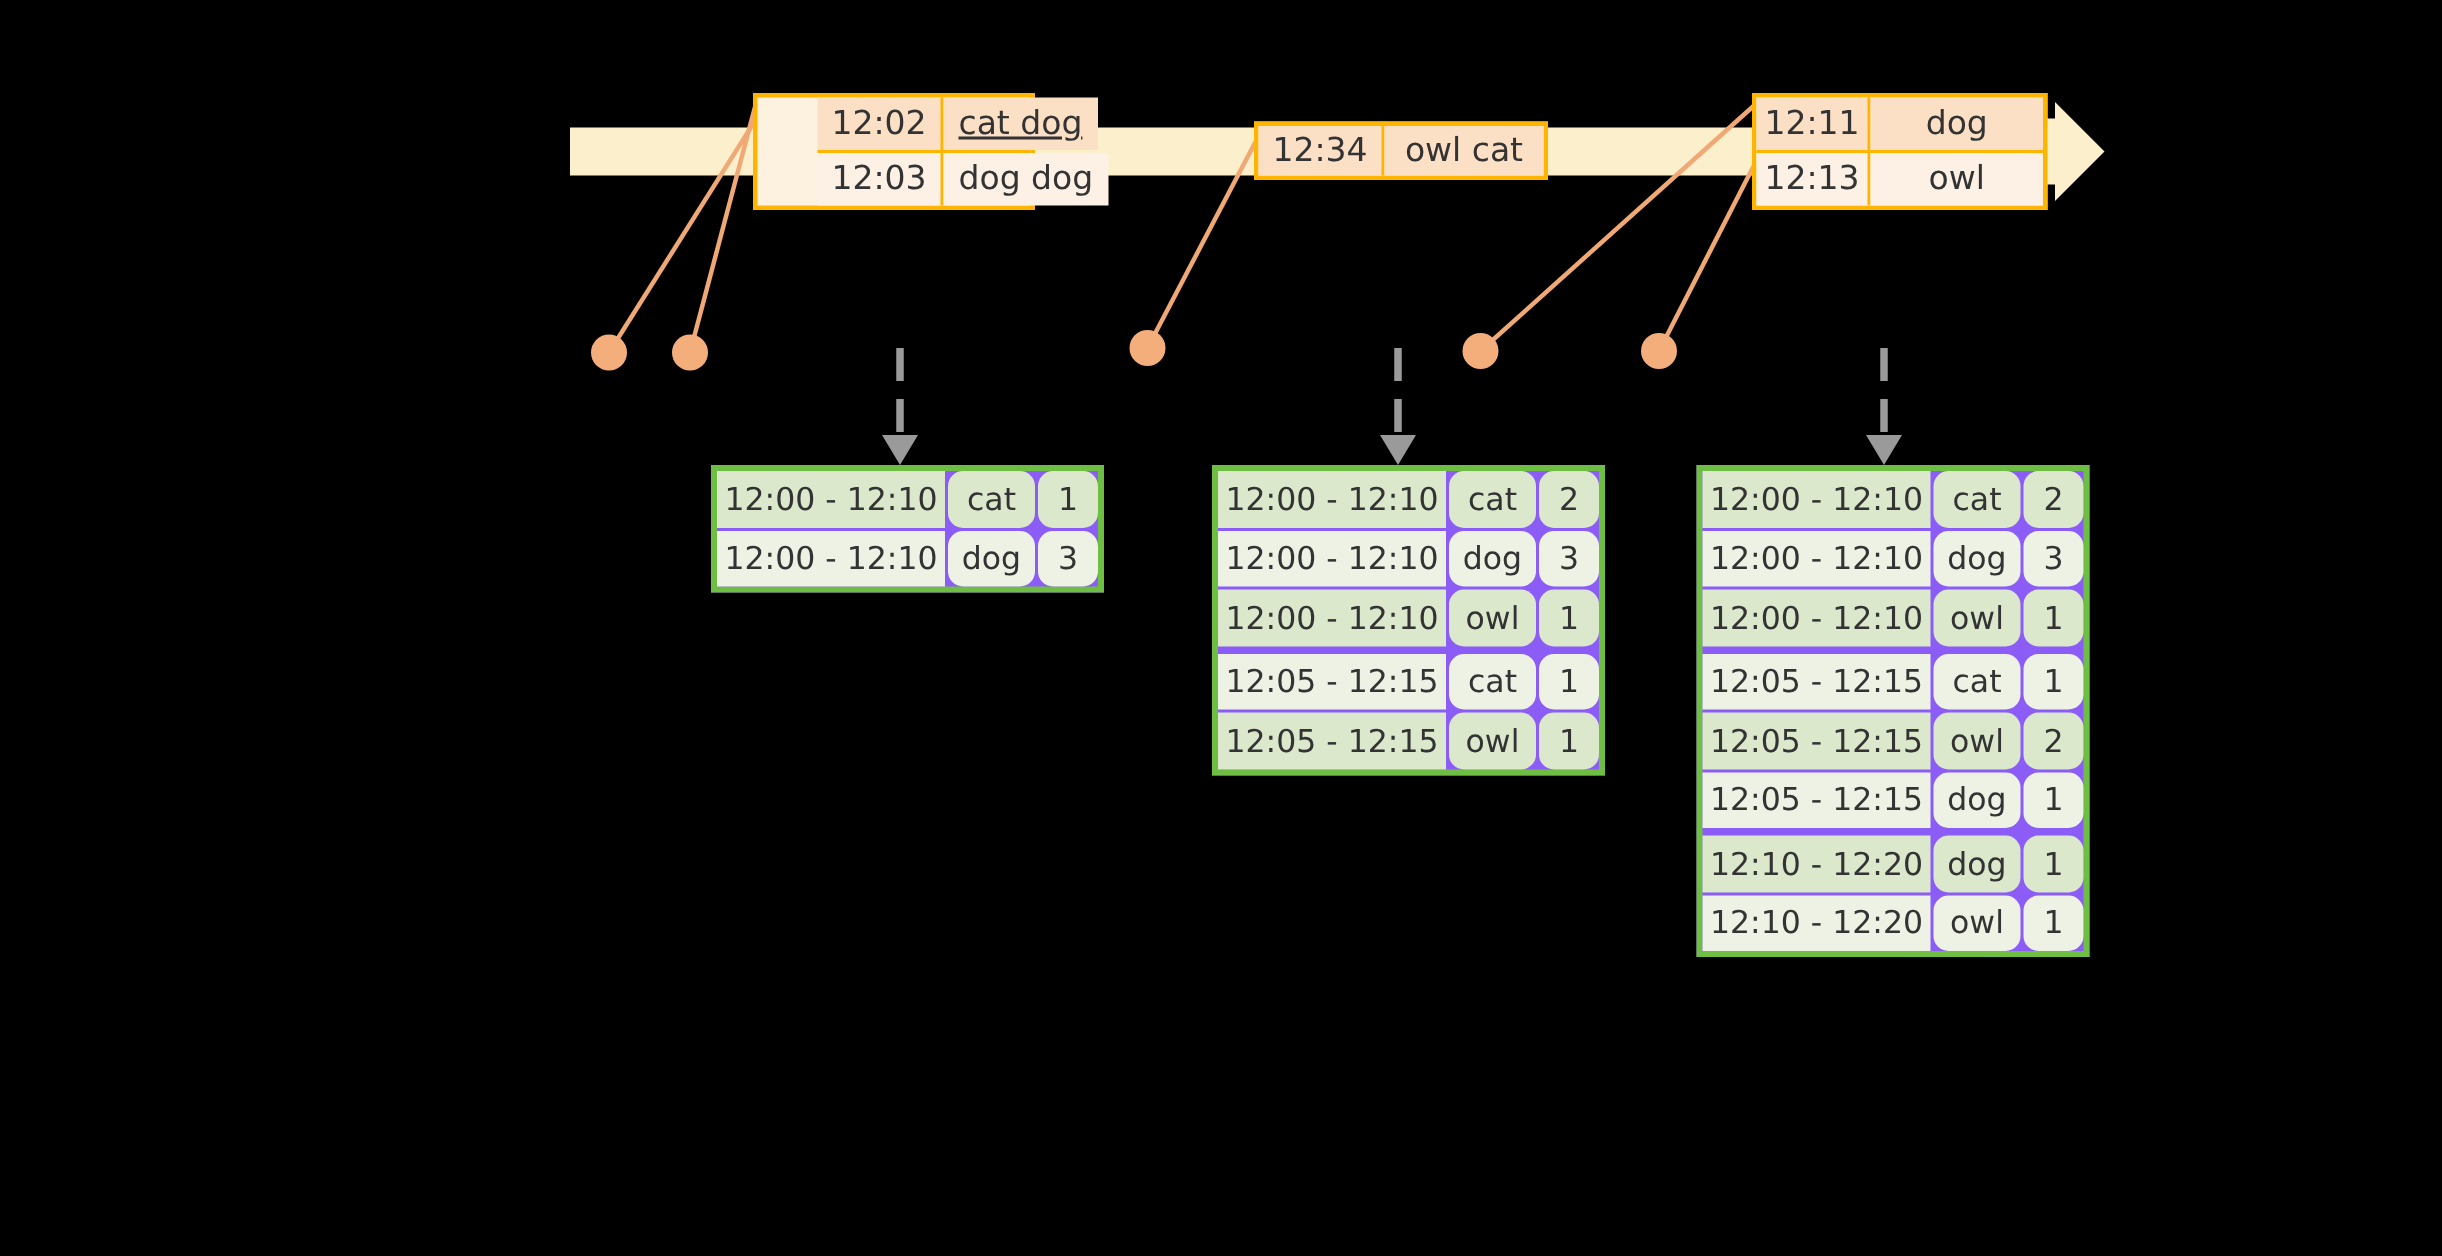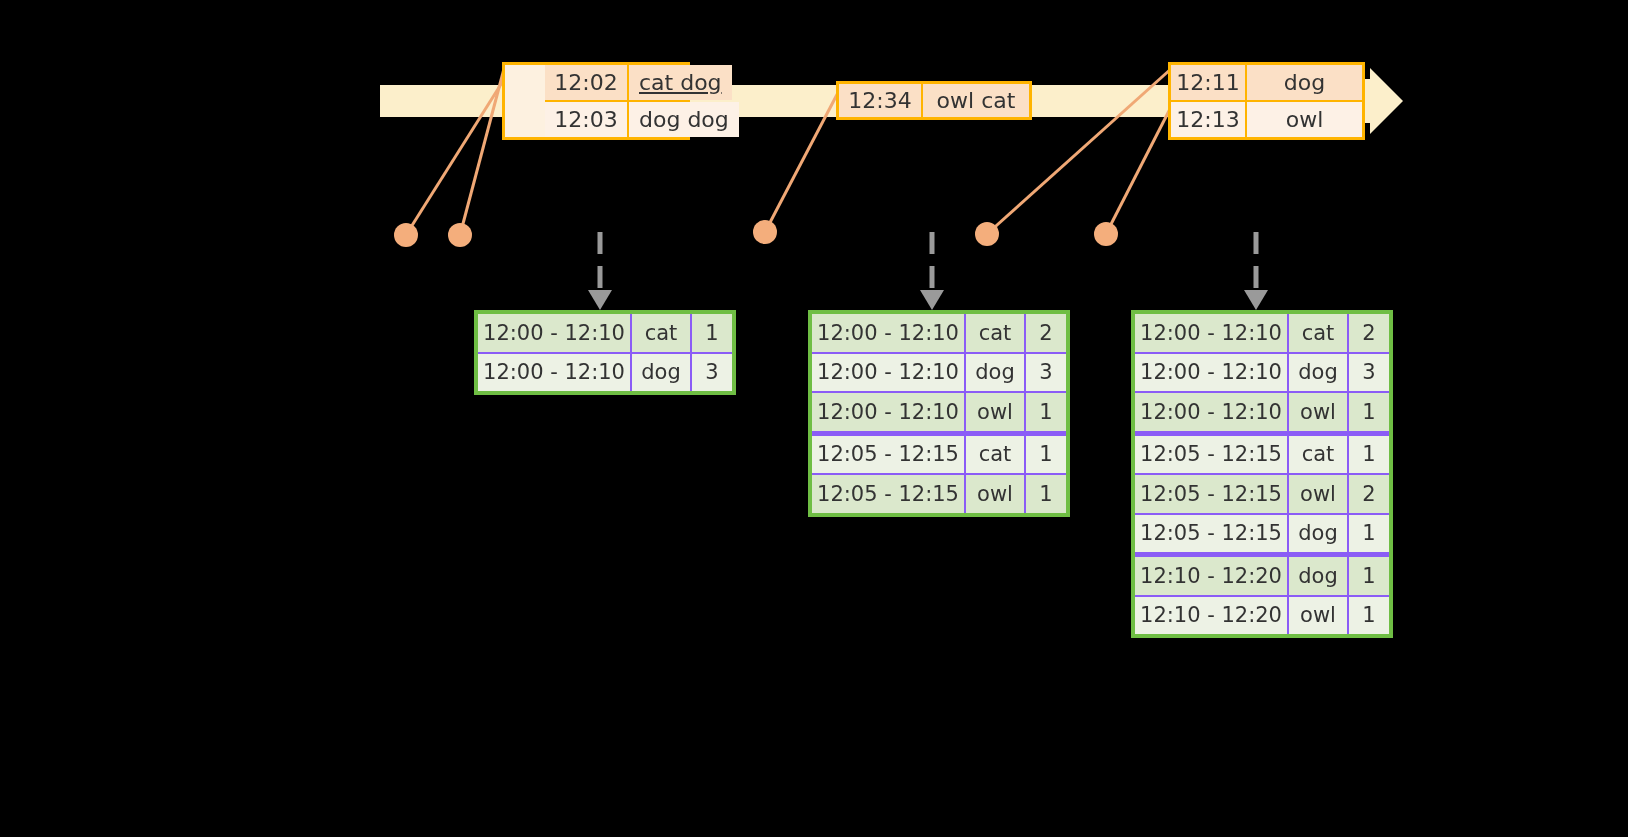--- a/index.html
+++ b/index.html
@@ -76,21 +76,21 @@
   .agg-row.group-break { margin-top: 5px; }
   .agg-cell {
     display: flex;
     align-items: center;
     justify-content: center;
     font-size: 21px;
     color: #333333;
     box-sizing: border-box;
     white-space: nowrap;
   }
-  .agg-cell + .agg-cell { margin-left: 2px; }
+  .agg-cell + .agg-cell { margin-left: 2px; border-radius: 10px; }
   .cell-window { width: 152px; }
   .cell-word   { width: 58px; }
   .cell-count  { width: 40px; }
   .row-a .agg-cell { background: #DBE8CC; }
   .row-b .agg-cell { background: #EDF2E5; }
 </style>
 </head>
 <body>
 
 <div id="stage">

